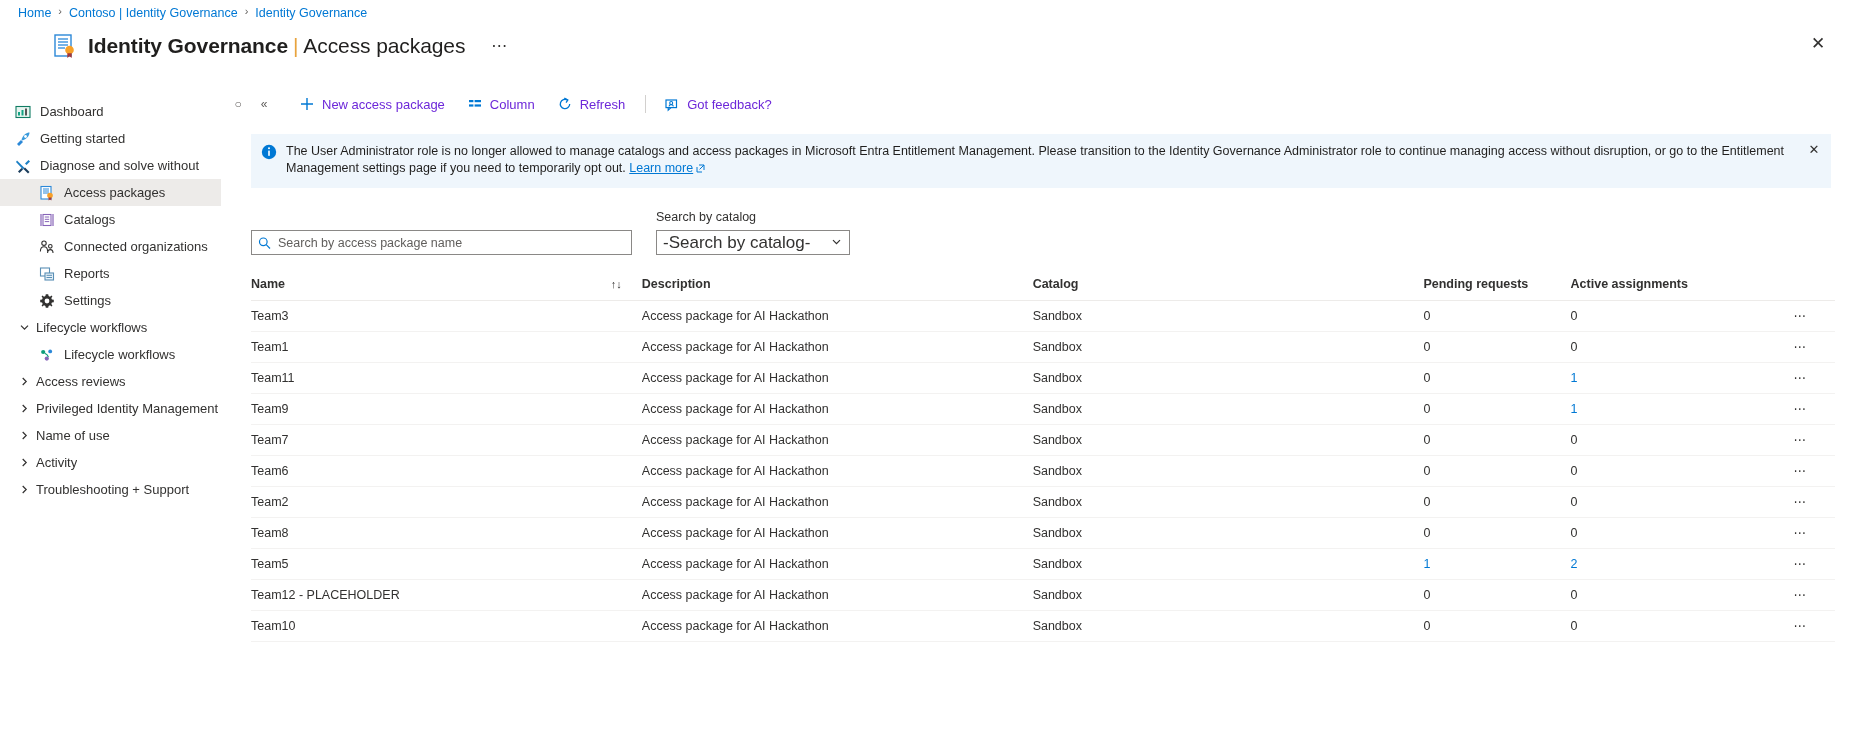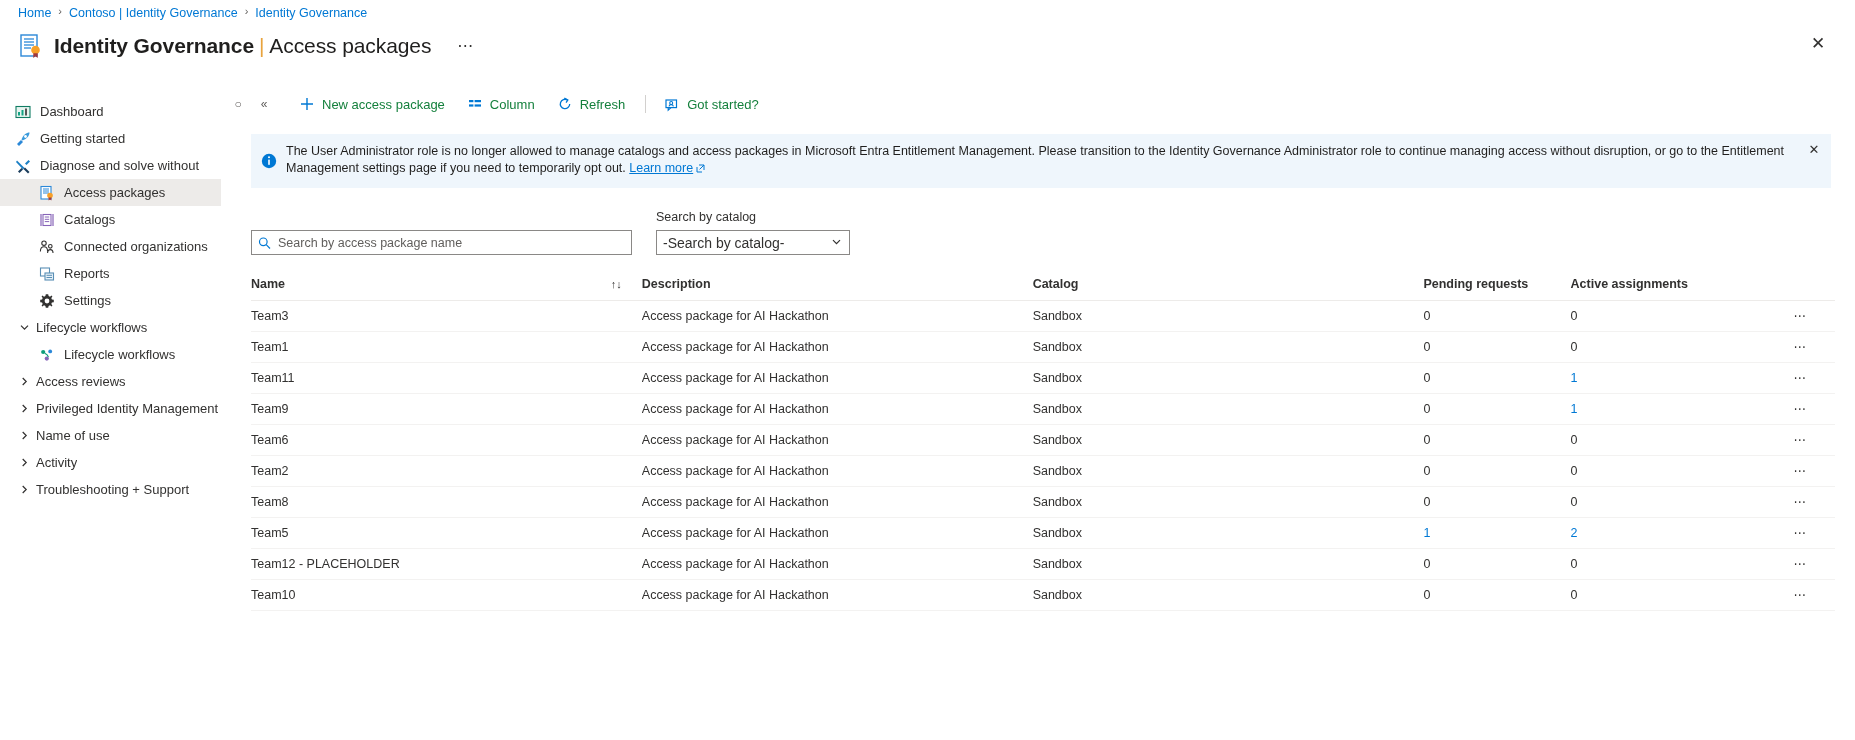--- a/index.html
+++ b/index.html
@@ -26,20 +26,21 @@
     color: #605e5c; margin: 0 7px; font-size: 11px;
     display: inline-block; transform: translateY(-1px);
   }
 
   
   .title-row {
     display: flex; align-items: center;
     padding: 4px 0 0 18px;
     height: 40px;
     position: relative;
+    margin-left: 34px;
   }
   .title-icon {
     width: 26px; height: 26px;
     margin-right: 10px;
     flex: none;
     position: relative;
   }
   .page-title {
     font-size: 21px;
     font-weight: 600;
@@ -126,42 +127,42 @@
     color: #605e5c;
     cursor: pointer;
     font-size: 12px;
   }
   .tb-btn {
     display: flex; align-items: center;
     height: 28px;
     padding: 0 10px;
     margin-right: 2px;
     cursor: pointer;
-    color: #15803d;
+    color: #6d28d9;
     white-space: nowrap;
   }
   .tb-ico {
     width: 16px; height: 16px;
     margin-right: 7px;
     display: flex; align-items: center; justify-content: center;
     color: #0078d4;
     flex: none;
   }
   .tb-divider {
     width: 1px; height: 18px;
     background: #d2d0ce;
     margin: 0 8px;
   }
 
   
   .banner {
     margin: 14px 24px 16px 30px;
     background: #eff6fc;
     display: flex;
-    align-items: center;
+    align-items: flex-start;
     padding: 9px 0 10px 10px;
     position: relative;
     min-height: 44px;
   }
   .banner-ico {
     width: 16px; height: 16px;
     flex: none;
     margin-right: 9px;
     margin-top: 1px;
   }
@@ -225,21 +226,21 @@
     pointer-events: none;
   }
   .select-box {
     position: relative;
     width: 194px; height: 25px;
   }
   .select-box select {
     width: 100%; height: 100%;
     border: 1px solid #8a8886;
     background: #fff;
-    font-size: 14px;
+    font-size: 17px;
     font-family: "Liberation Sans", sans-serif;
     color: #323130;
     padding: 0 24px 0 6px;
     outline: none;
     appearance: none;
     -webkit-appearance: none;
   }
   .select-arrow {
     position: absolute;
     right: 8px; top: 50%;
@@ -533,21 +534,21 @@
 
       <div class="tb-btn">
         <span class="tb-ico">
           <svg width="15" height="15" viewBox="0 0 15 15">
             <rect x="1" y="3" width="10.5" height="7.6" fill="none" stroke="#0078d4" stroke-width="1.2"></rect>
             <path d="M3.2 10.6 L3.2 13.2 L6 10.6" fill="none" stroke="#0078d4" stroke-width="1.2"></path>
             <circle cx="6.2" cy="6" r="1.5" fill="none" stroke="#0078d4" stroke-width="1.1"></circle>
             <path d="M4 9.4 C4.3 8.1 5.1 7.6 6.2 7.6 C7.3 7.6 8.1 8.1 8.4 9.4" fill="none" stroke="#0078d4" stroke-width="1.1"></path>
           </svg>
         </span>
-        <span>Got started?</span>
+        <span>Got feedback?</span>
       </div>
     </div>
 
     <div class="banner">
       <span class="banner-ico">
         <svg width="16" height="16" viewBox="0 0 16 16">
           <circle cx="8" cy="8" r="7.2" fill="#0078d4"></circle>
           <rect x="7.2" y="6.6" width="1.6" height="5.2" fill="#ffffff"></rect>
           <circle cx="8" cy="4.3" r="1" fill="#ffffff"></circle>
         </svg>
@@ -651,20 +652,28 @@
             </tr>
             <tr>
               <td class="col-name"><span>Team9</span></td>
               <td class="col-desc"><span>Access package for AI Hackathon</span></td>
               <td class="col-cat"><span>Sandbox</span></td>
               <td class="col-pend"><span>0</span></td>
               <td class="col-act"><span class="cell-link">1</span></td>
               <td class="col-menu row-menu">⋯</td>
             </tr>
             <tr>
+              <td class="col-name"><span>Team7</span></td>
+              <td class="col-desc"><span>Access package for AI Hackathon</span></td>
+              <td class="col-cat"><span>Sandbox</span></td>
+              <td class="col-pend"><span>0</span></td>
+              <td class="col-act"><span>0</span></td>
+              <td class="col-menu row-menu">⋯</td>
+            </tr>
+            <tr>
               <td class="col-name"><span>Team6</span></td>
               <td class="col-desc"><span>Access package for AI Hackathon</span></td>
               <td class="col-cat"><span>Sandbox</span></td>
               <td class="col-pend"><span>0</span></td>
               <td class="col-act"><span>0</span></td>
               <td class="col-menu row-menu">⋯</td>
             </tr>
             <tr>
               <td class="col-name"><span>Team2</span></td>
               <td class="col-desc"><span>Access package for AI Hackathon</span></td>

